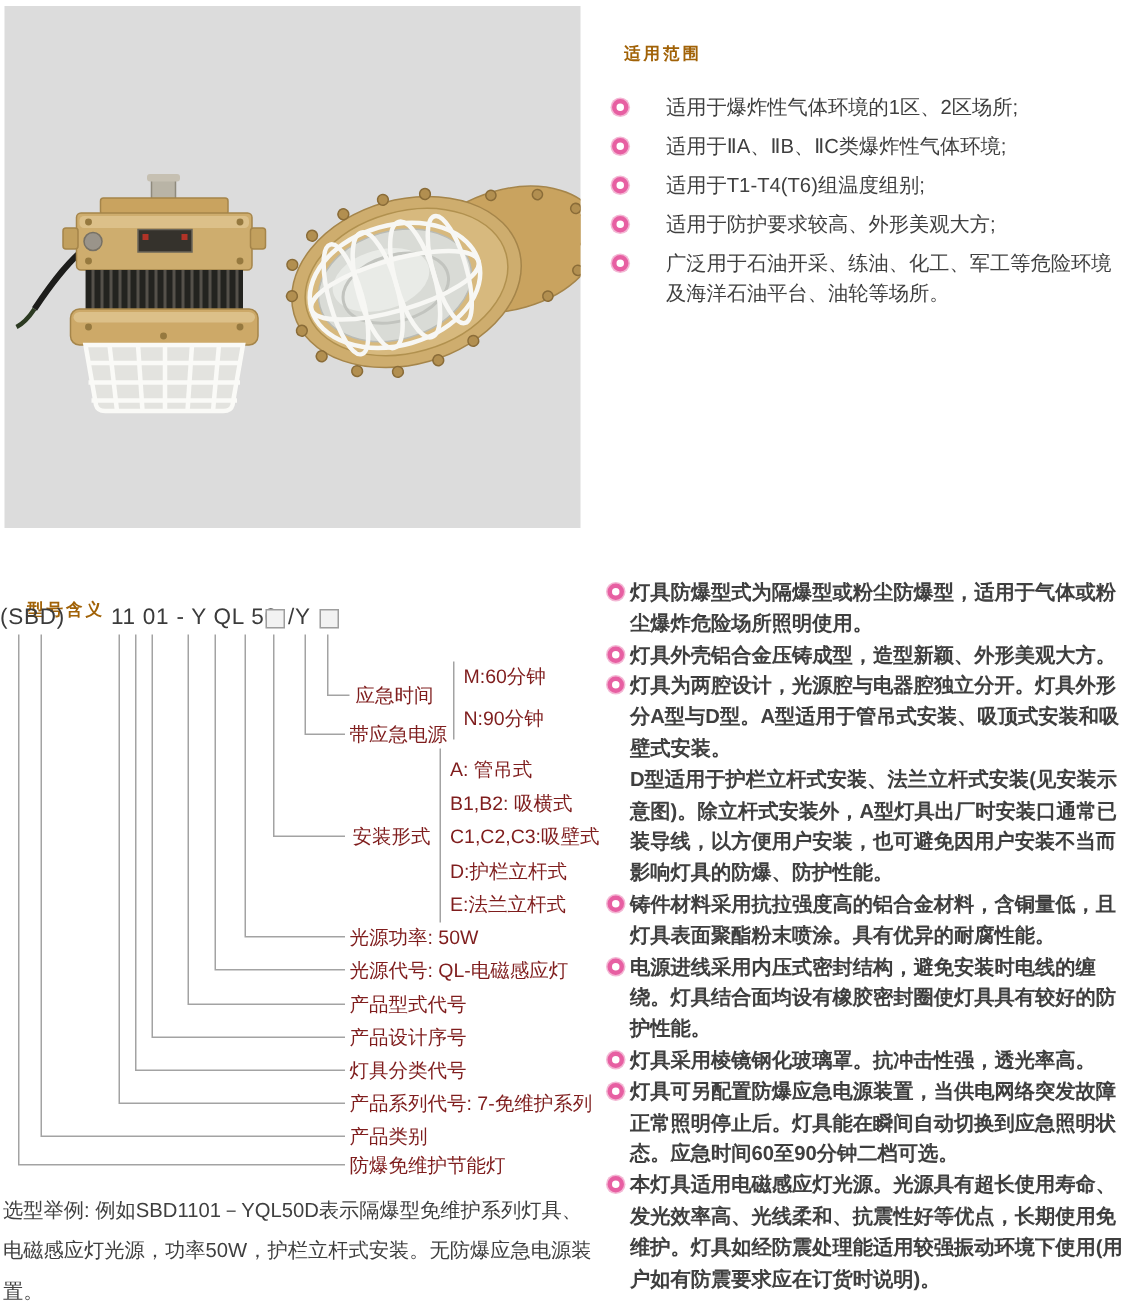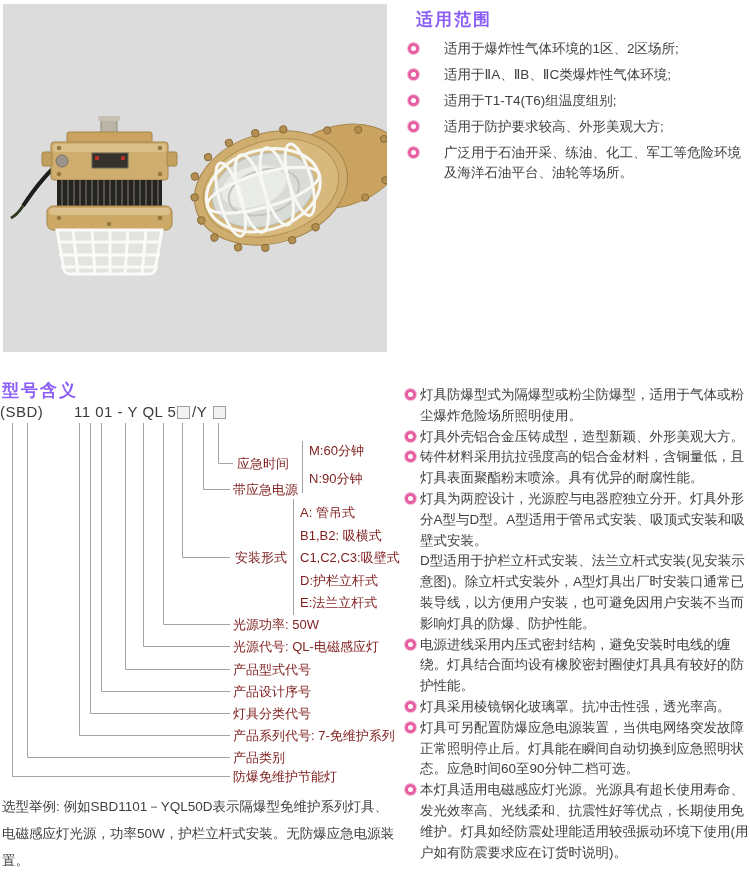--- a/index.html
+++ b/index.html
@@ -9,40 +9,40 @@
     font-family:"Liberation Sans","DejaVu Sans",sans-serif;
     color:#3f3f3f;
   }
   
   .photo-panel{
     position:absolute;left:3px;top:4px;width:384px;height:348px;
     background:#dcdcdc;
   }
   
   .sec-title{
-    font-size:17px;font-weight:bold;color:#8b5cf6;
-    letter-spacing:2px;margin:0;line-height:20px;
+    font-size:11px;font-weight:bold;color:#a16207;
+    letter-spacing:2px;margin:16px;line-height:20px;
   }
   
   .scope{position:absolute;left:405px;top:10px;width:343px;}
   .scope .sec-title{margin-left:11px;}
   .scope-list{margin-top:9px;}
   .li{display:flex;align-items:flex-start;margin-bottom:6px;gap:20px;}
   .ring{
     flex:0 0 auto;width:5px;height:5px;margin:4px 0 0 3px;
     border:3px solid #e75fa2;border-radius:50%;background:#fff;
     box-shadow:0 0 0 1px #f3b7d4;
   }
   .li-text{font-size:13.5px;line-height:20px;margin-left:5px;white-space:pre-line;}
   
   .features{position:absolute;left:403px;top:385px;width:347px;}
   .features .sec-title{margin-left:12px;margin-bottom:5px;}
   .feat .ring{margin:4px 0 0 2px;}
   .feat{display:flex;align-items:flex-start;margin:0;}
-  .feat .li-text{font-size:13.5px;line-height:20.8px;margin-left:4px;width:330px;}
+  .feat .li-text{font-size:13.5px;line-height:20.8px;margin-left:4px;width:330px;font-weight:bold;}
   
   .model{position:absolute;left:0;top:378px;width:400px;height:487px;padding-left:47px;}
   .model .sec-title{position:absolute;left:2px;top:3px;}
   .code-line{position:absolute;left:0;top:25px;height:20px;font-size:15px;color:#3b3b3b;letter-spacing:.5px;}
   .code{position:absolute;top:0;white-space:nowrap;}
   .pbox{
     position:absolute;top:3px;width:11px;height:11px;
     border:1px solid #9e9e9e;background:#f2f2f2;display:inline-block;
   }
   .model svg.lines{position:absolute;left:0;top:0;}
@@ -232,29 +232,29 @@
       <div class="feat">
         <span class="ring"></span>
         <span class="li-text">灯具防爆型式为隔爆型或粉尘防爆型，适用于气体或粉尘爆炸危险场所照明使用。</span>
       </div>
       <div class="feat">
         <span class="ring"></span>
         <span class="li-text">灯具外壳铝合金压铸成型，造型新颖、外形美观大方。</span>
       </div>
       <div class="feat">
         <span class="ring"></span>
-        <span class="li-text">铸件材料采用抗拉强度高的铝合金材料，含铜量低，且灯具表面聚酯粉末喷涂。具有优异的耐腐性能。</span>
-      </div>
-      <div class="feat">
-        <span class="ring"></span>
         <span class="li-text">灯具为两腔设计，光源腔与电器腔独立分开。灯具外形分A型与D型。A型适用于管吊式安装、吸顶式安装和吸壁式安装。
 D型适用于护栏立杆式安装、法兰立杆式安装(见安装示意图)。除立杆式安装外，A型灯具出厂时安装口通常已装导线，以方便用户安装，也可避免因用户安装不当而影响灯具的防爆、防护性能。</span>
       </div>
       <div class="feat">
         <span class="ring"></span>
+        <span class="li-text">铸件材料采用抗拉强度高的铝合金材料，含铜量低，且灯具表面聚酯粉末喷涂。具有优异的耐腐性能。</span>
+      </div>
+      <div class="feat">
+        <span class="ring"></span>
         <span class="li-text">电源进线采用内压式密封结构，避免安装时电线的缠绕。灯具结合面均设有橡胶密封圈使灯具具有较好的防护性能。</span>
       </div>
       <div class="feat">
         <span class="ring"></span>
         <span class="li-text">灯具采用棱镜钢化玻璃罩。抗冲击性强，透光率高。</span>
       </div>
       <div class="feat">
         <span class="ring"></span>
         <span class="li-text">灯具可另配置防爆应急电源装置，当供电网络突发故障正常照明停止后。灯具能在瞬间自动切换到应急照明状态。应急时间60至90分钟二档可选。</span>
       </div>

